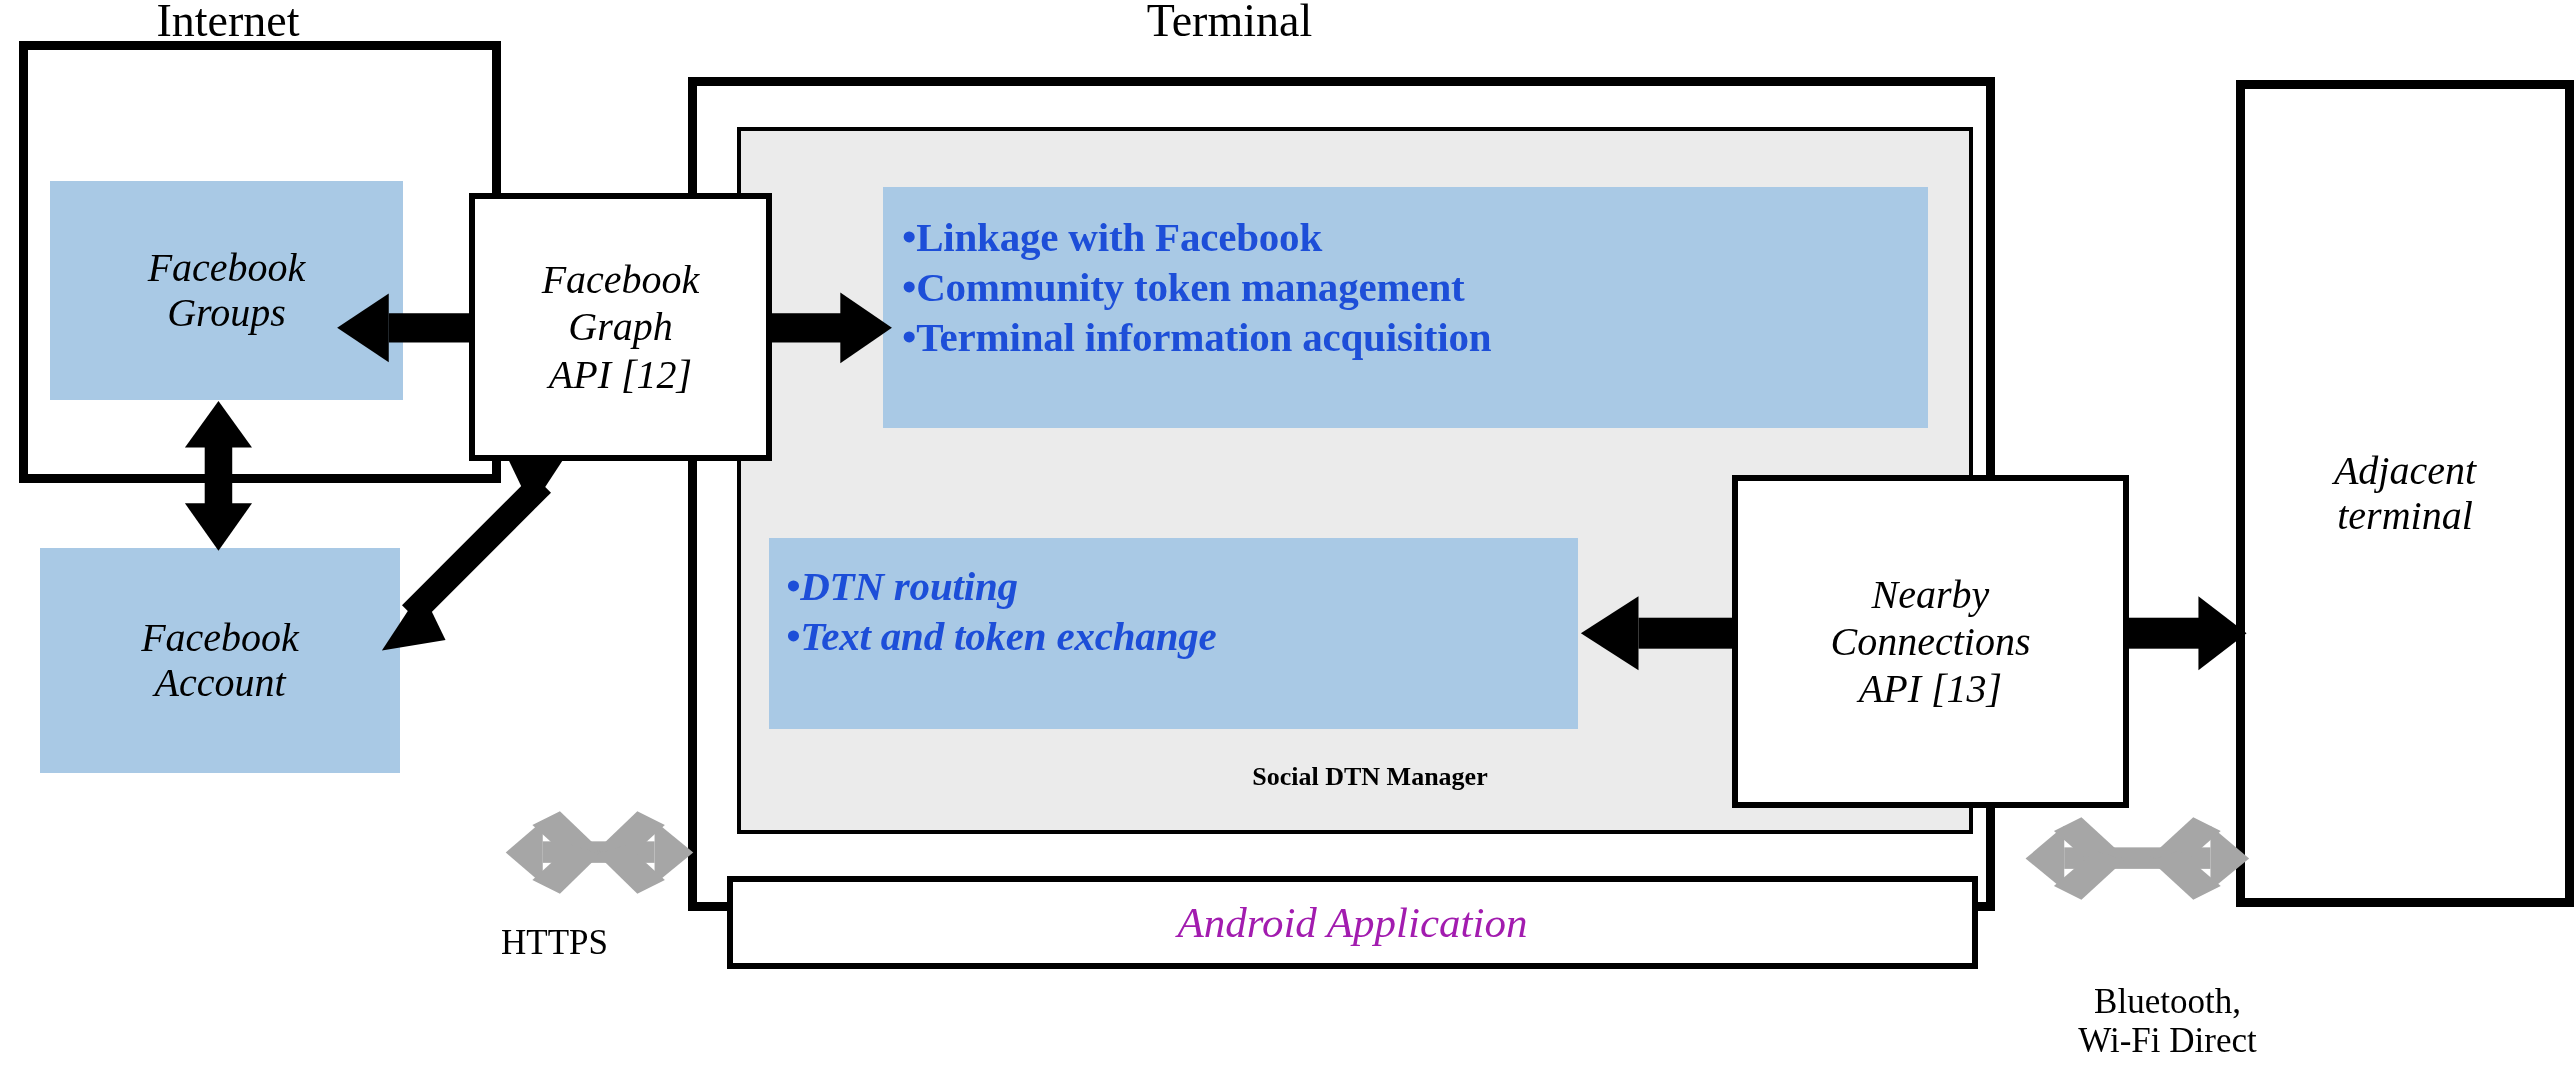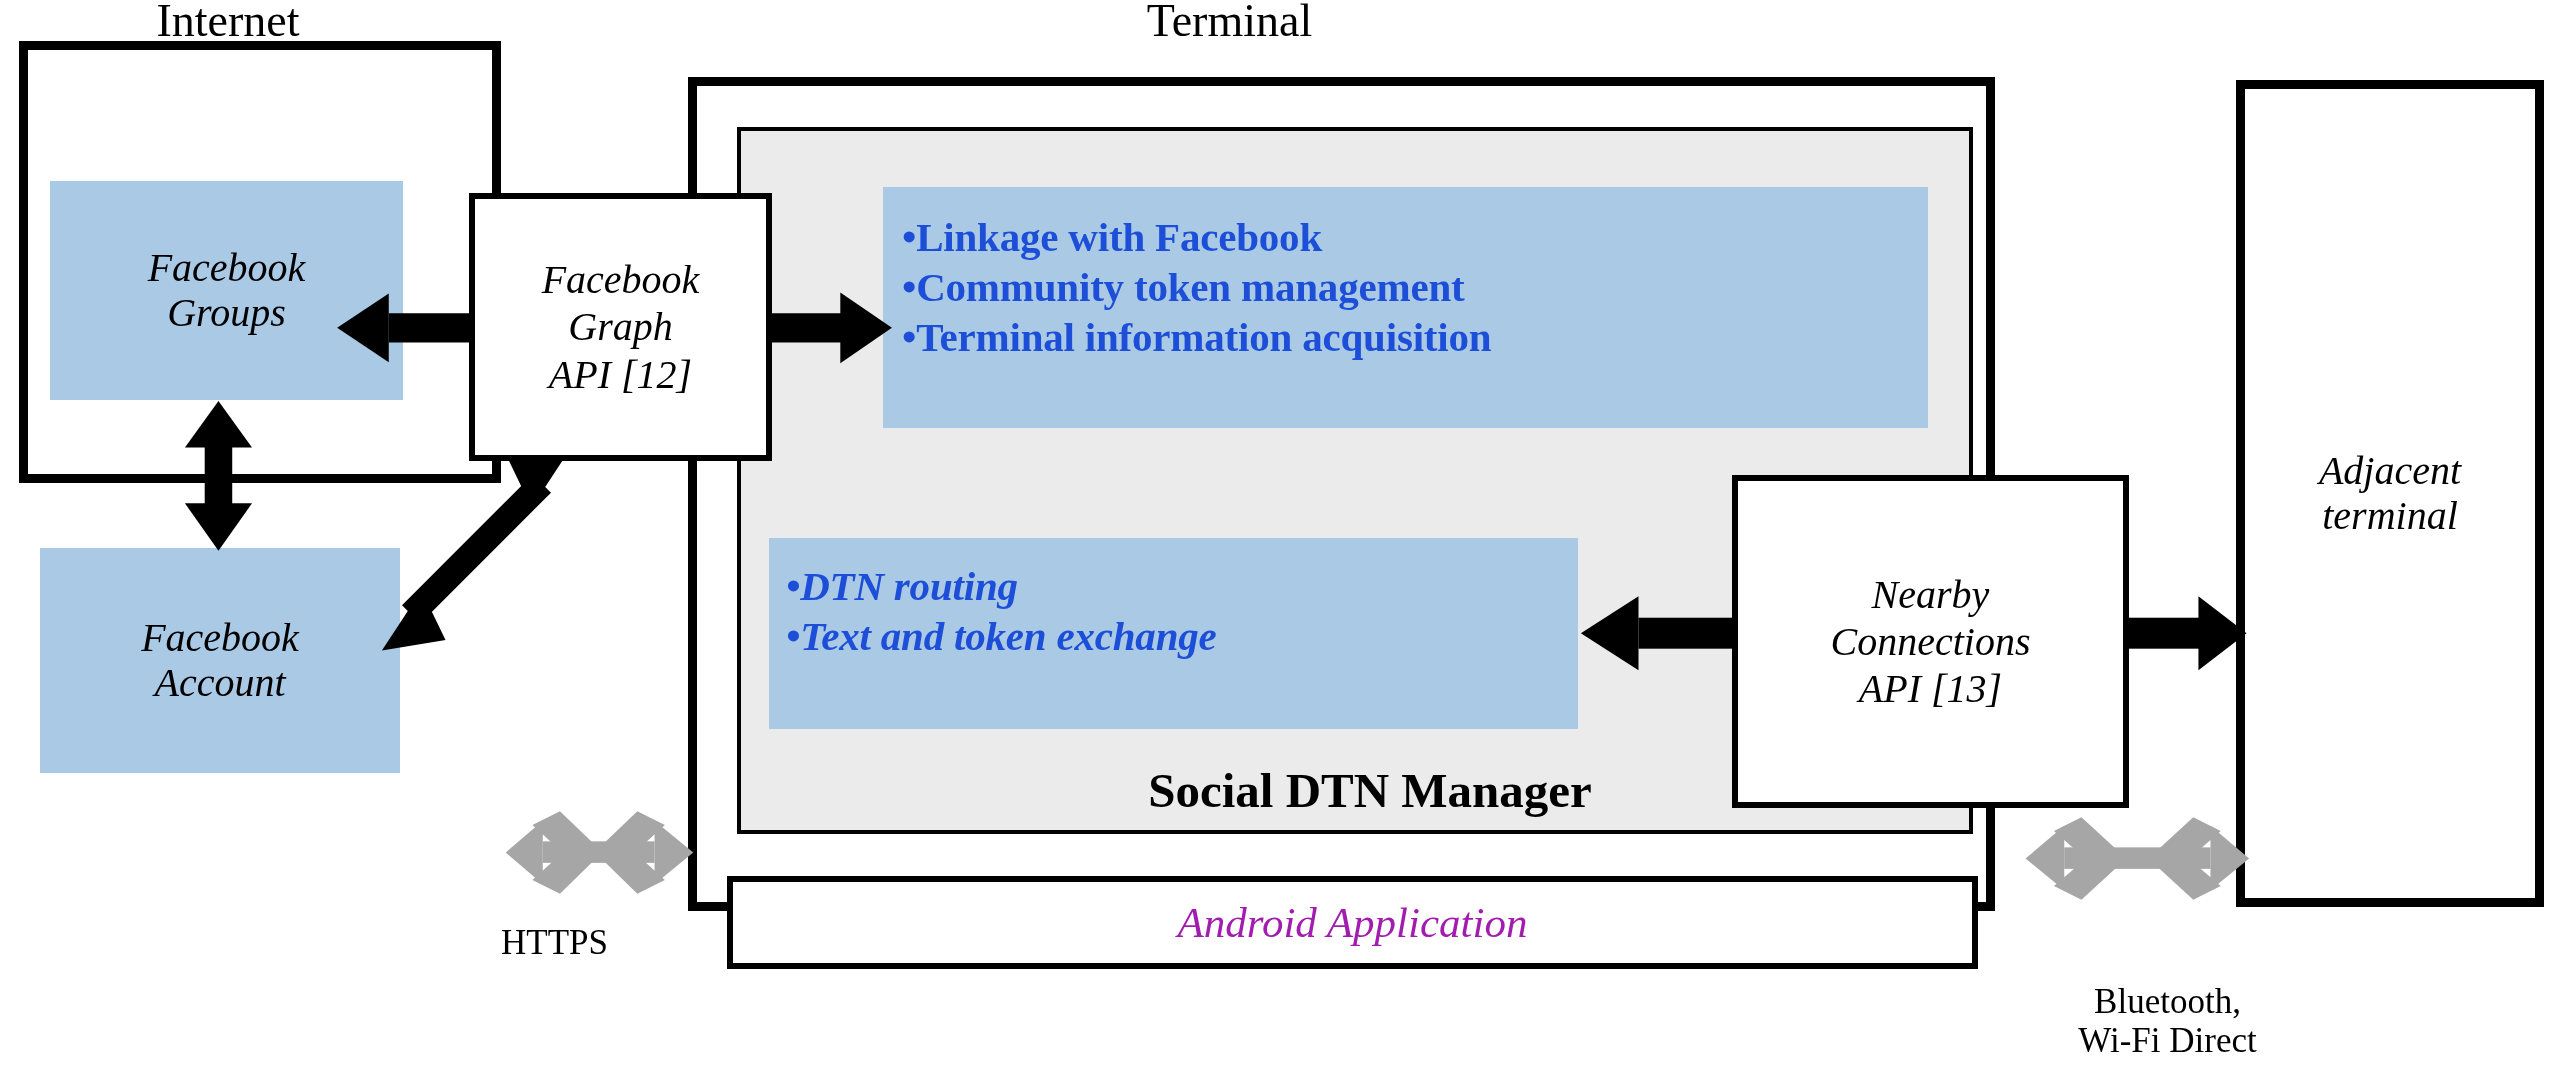--- a/index.html
+++ b/index.html
@@ -60,21 +60,21 @@
   }
   .bullet-list {
     font-size: 41px;
     font-weight: bold;
     color: #1d4ed8;
     line-height: 1.22;
     letter-spacing: -0.2px;
   }
   .bullet-list div { white-space: nowrap; }
   .manager-title {
-    font-size: 49px;
+    font-size: 26px;
     font-weight: bold;
     color: #000000;
     text-align: center;
     white-space: nowrap;
     padding-left: 30px;
   }
   .app-label {
     font-size: 43px;
     color: #a21caf;
     text-align: center;
@@ -155,21 +155,21 @@
 Graph
 API [12]</div>
   </div>
 
   <div class="abs thin-box center" style="left:1732px; top:475px; width:397px; height:333px; z-index:5;justify-content:center;">
     <div class="api-label">Nearby
 Connections
 API [13]</div>
   </div>
 
-  <div class="abs outer-box center" style="left:2236px; top:80px; width:308px; height:827px;">
+  <div class="abs outer-box center" style="left:2236px; top:80px; width:338px; height:827px;">
     <div class="node-label">Adjacent
 terminal</div>
   </div>
 
   <div class="abs link-label" style="left:447px; top:923px; width:215px;">HTTPS</div>
 
   <div class="abs link-label" style="left:1987px; top:950px; width:361px;margin-top:32px;">Bluetooth,
 Wi-Fi Direct</div>
 
   <svg class="overlay" viewBox="0 0 2995 1239">

